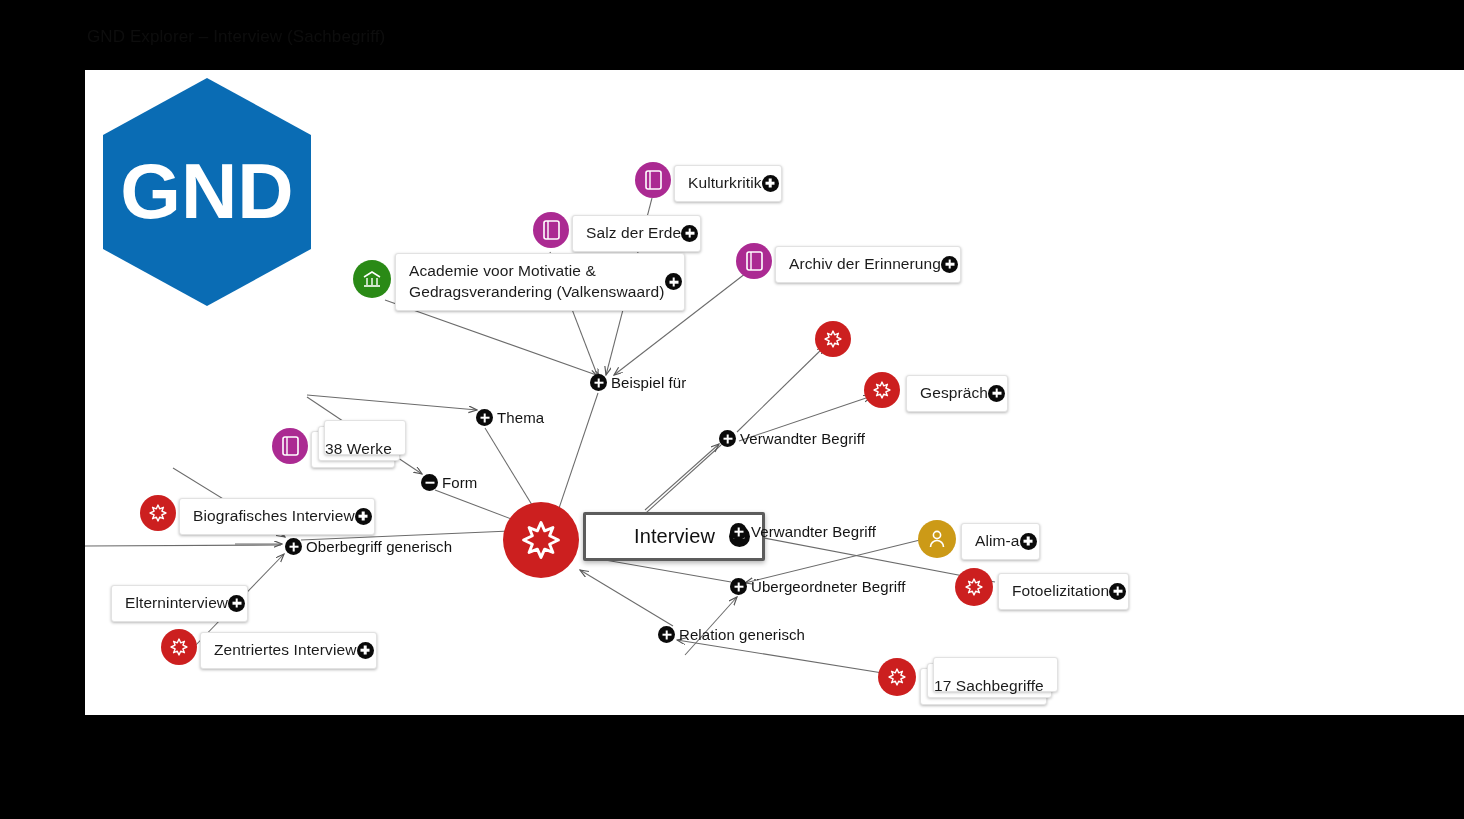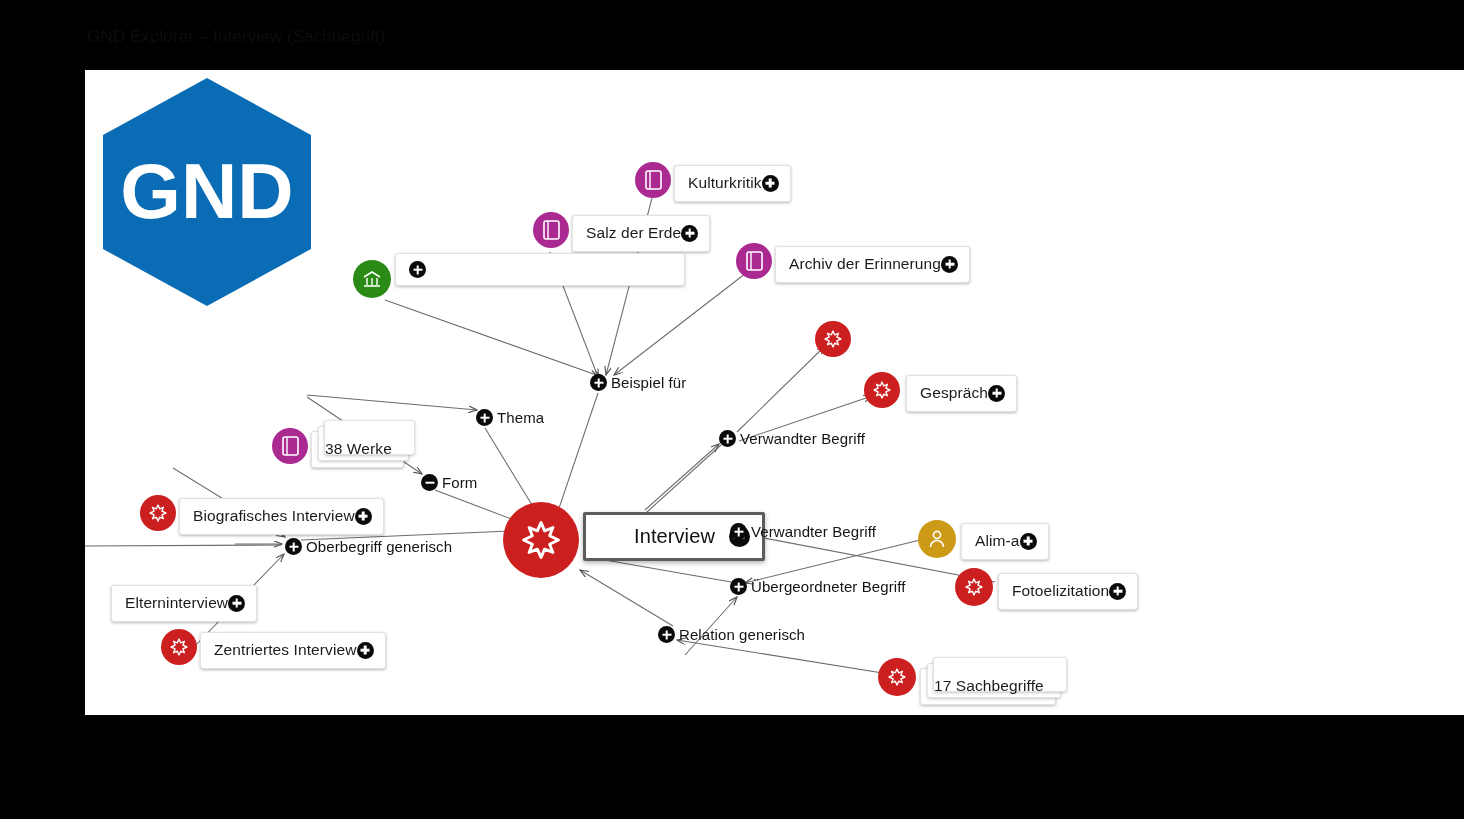--- a/index.html
+++ b/index.html
@@ -57,21 +57,21 @@
   
   .card {
     position: absolute;
     background: #ffffff;
     border: 1px solid #e2e2e2;
     border-radius: 3px;
     box-shadow: 0 1px 3px rgba(0,0,0,.28);
     display: flex;
     align-items: center;
     gap: 0;
-    padding: 7px 11px 7px 13px;
+    padding: 7px 2px 7px 13px;
     z-index: 7;
     white-space: nowrap;
   }
   .card .card-text {
     font-size: 15.5px;
     color: #1b1b1b;
     line-height: 1.35;
     letter-spacing: .1px;
   }
   .card.multiline { white-space: normal; }
@@ -243,20 +243,22 @@
     <div class="node-icon" style="left:268px;top:190px;width:38px;height:38px;background:#2a8a16">
       <svg width="20" height="20" viewBox="0 0 20 20">
           <path d="M2 8 L10 3 L18 8" fill="none" stroke="#fff" stroke-width="1.5"></path>
           <line x1="2" y1="17" x2="18" y2="17" stroke="#fff" stroke-width="1.6"></line>
           <line x1="5" y1="9" x2="5" y2="16" stroke="#fff" stroke-width="1.4"></line>
           <line x1="10" y1="9" x2="10" y2="16" stroke="#fff" stroke-width="1.4"></line>
           <line x1="15" y1="9" x2="15" y2="16" stroke="#fff" stroke-width="1.4"></line>
         </svg>
     </div>
     <div class="card multiline" style="left:310px;top:183px;width:290px">
+      <span class="card-text" style="flex:1">Academie voor Motivatie &amp;
+Gedragsverandering (Valkenswaard)</span>
       <span class="toggle"></span>
     </div>
 
     <div class="node-icon" style="left:187px;top:358px;width:36px;height:36px;background:#ab2a92">
       <svg width="17" height="20" viewBox="0 0 17 20">
           <rect x="1" y="1" width="15" height="18" rx="2" fill="none" stroke="#fff" stroke-width="1.6"></rect>
           <line x1="5" y1="1" x2="5" y2="19" stroke="#fff" stroke-width="1.4"></line>
         </svg>
     </div>
     <div class="card stack" style="left:226px;top:361px">

